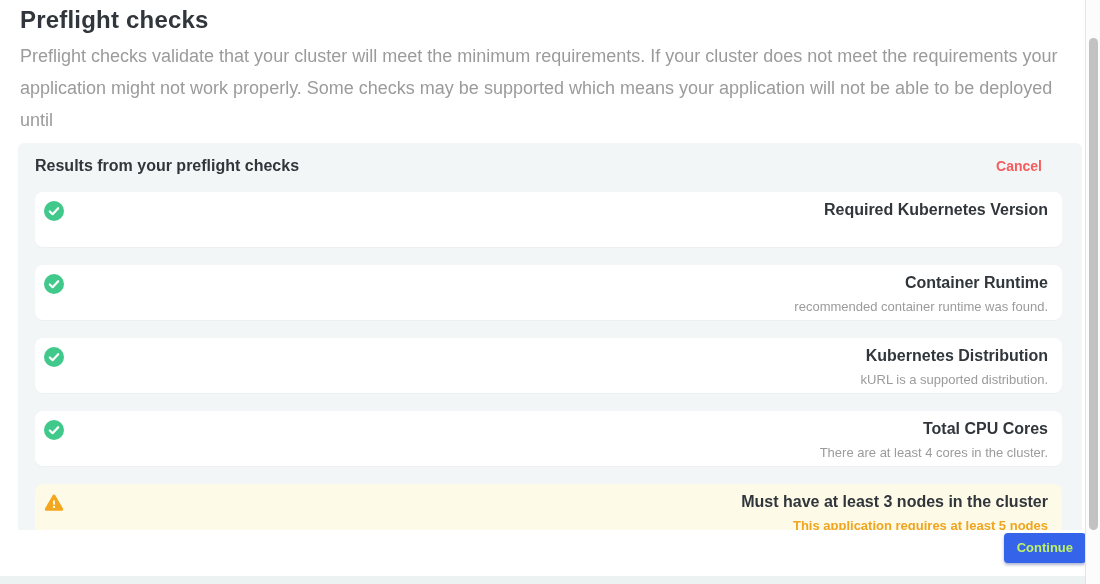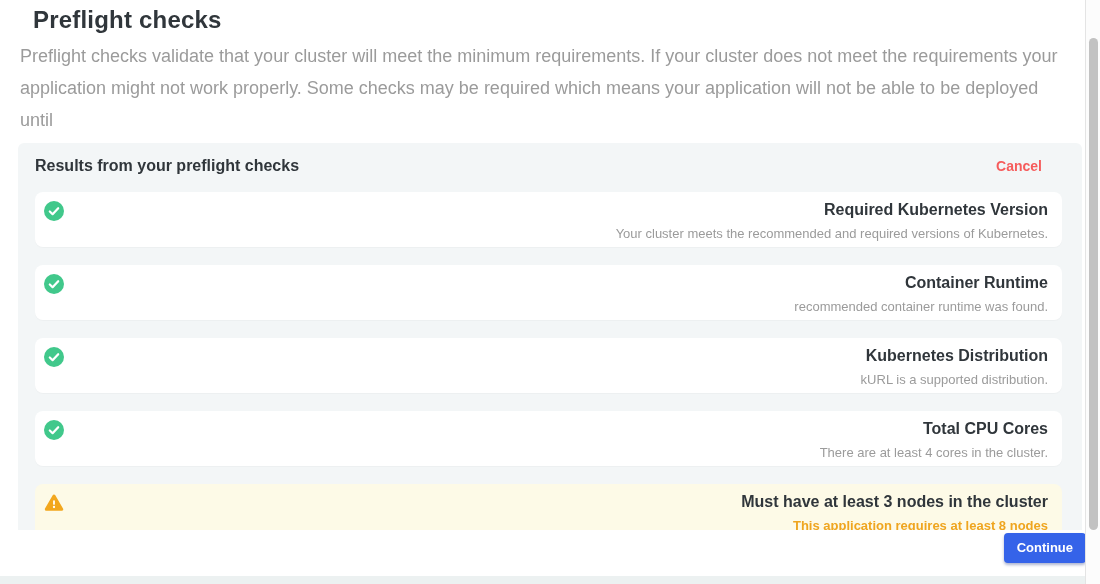--- a/index.html
+++ b/index.html
@@ -16,21 +16,21 @@
   }
   *{margin:0;padding:0;box-sizing:border-box;}
   html,body{width:1100px;height:584px;}
   body{
     position:relative;
     font-family:"Liberation Sans", sans-serif;
     background:#ffffff;
     overflow:hidden;
   }
   .page-title{
-    position:absolute;left:33px;top:6px;
+    position:absolute;left:20px;top:6px;
     font-size:24px;font-weight:bold;color:var(--heading-dark);
     letter-spacing:.2px;
   }
   .page-desc{
     position:absolute;left:20px;top:40px;width:1050px;
     font-size:18px;line-height:32px;color:var(--muted-gray);
   }
   .panel{
     position:absolute;left:18px;top:143px;width:1064px;height:387px;
     background:var(--panel-bg);
@@ -71,21 +71,21 @@
   .check-item.warn .check-message{
     color:var(--warn-text);font-weight:bold;
   }
   .footer-strip{
     position:absolute;left:0;top:576px;width:1085px;height:8px;
     background:var(--footer-strip);
   }
   .continue-btn{
     position:absolute;right:14px;top:533px;height:30px;
     padding:0 13px;border:none;border-radius:4px;
-    background:var(--accent-blue);color:#ffffff;
+    background:var(--accent-blue);color:#bef264;
     font-family:"Liberation Sans", sans-serif;
     font-size:13px;font-weight:bold;line-height:30px;
     box-shadow:0 2px 3px rgba(20,40,120,.35);
     cursor:pointer;
   }
   .scrollbar-track{
     position:absolute;right:0;top:0;width:15px;height:584px;
     background:#fcfcfc;border-left:1px solid #e4e4e4;
   }
   .scrollbar-thumb{
@@ -93,40 +93,39 @@
     background:#c2c2c2;border-radius:5px;
   }
 </style>
 </head>
 <body>
 
 <h1 class="page-title">Preflight checks</h1>
 
 <div class="page-desc">
     <div>Preflight checks validate that your cluster will meet the minimum requirements. If your cluster does not meet the requirements your</div>
-    <div>application might not work properly. Some checks may be required which means your application will not be able to be deployed until</div>
+    <div>application might not work properly. Some checks may be supported which means your application will not be able to be deployed until</div>
     <div>they pass. Optional checks are recommended to ensure that the application you are installing will work as intended.</div>
   </div>
 
 <section class="panel">
   <div class="panel-header">
     <span class="panel-heading">Results from your preflight checks</span>
     <a class="cancel-link">Cancel</a>
   </div>
   <div class="check-list">
       <div class="check-item pass">
     <span class="check-icon">
       <svg width="20" height="20" viewBox="0 0 20 20">
         <circle cx="10" cy="10" r="10" fill="var(--pass-green)"></circle>
         <path d="M5.8 10.5l2.8 2.7 5.6-6" fill="none" stroke="#ffffff" stroke-width="2.2" stroke-linecap="round" stroke-linejoin="round"></path>
       </svg>
     </span>
 
     <div class="check-title">Required Kubernetes Version</div>
-    <div class="check-message">Your cluster meets the recommended and required versions of Kubernetes.</div>
   </div>
       <div class="check-item pass">
     <span class="check-icon">
       <svg width="20" height="20" viewBox="0 0 20 20">
         <circle cx="10" cy="10" r="10" fill="var(--pass-green)"></circle>
         <path d="M5.8 10.5l2.8 2.7 5.6-6" fill="none" stroke="#ffffff" stroke-width="2.2" stroke-linecap="round" stroke-linejoin="round"></path>
       </svg>
     </span>
 
     <div class="check-title">Container Runtime</div>
@@ -157,21 +156,21 @@
       <div class="check-item warn">
 
     <span class="check-icon">
       <svg width="20" height="20" viewBox="0 0 20 20">
         <path d="M10 3 L17.7 16.3 H2.3 Z" fill="var(--warn-amber)" stroke="var(--warn-amber)" stroke-width="3" stroke-linejoin="round"></path>
         <rect x="9.1" y="7.2" width="1.8" height="4.6" rx="0.9" fill="#ffffff"></rect>
         <circle cx="10" cy="14" r="1.15" fill="#ffffff"></circle>
       </svg>
     </span>
     <div class="check-title">Must have at least 3 nodes in the cluster</div>
-    <div class="check-message">This application requires at least 8 nodes</div>
+    <div class="check-message">This application requires at least 5 nodes</div>
   </div>
     </div>
 </section>
 
 <div class="footer-strip"></div>
 
 <button class="continue-btn">Continue</button>
 
 <div class="scrollbar-track">
   <div class="scrollbar-thumb"></div>

